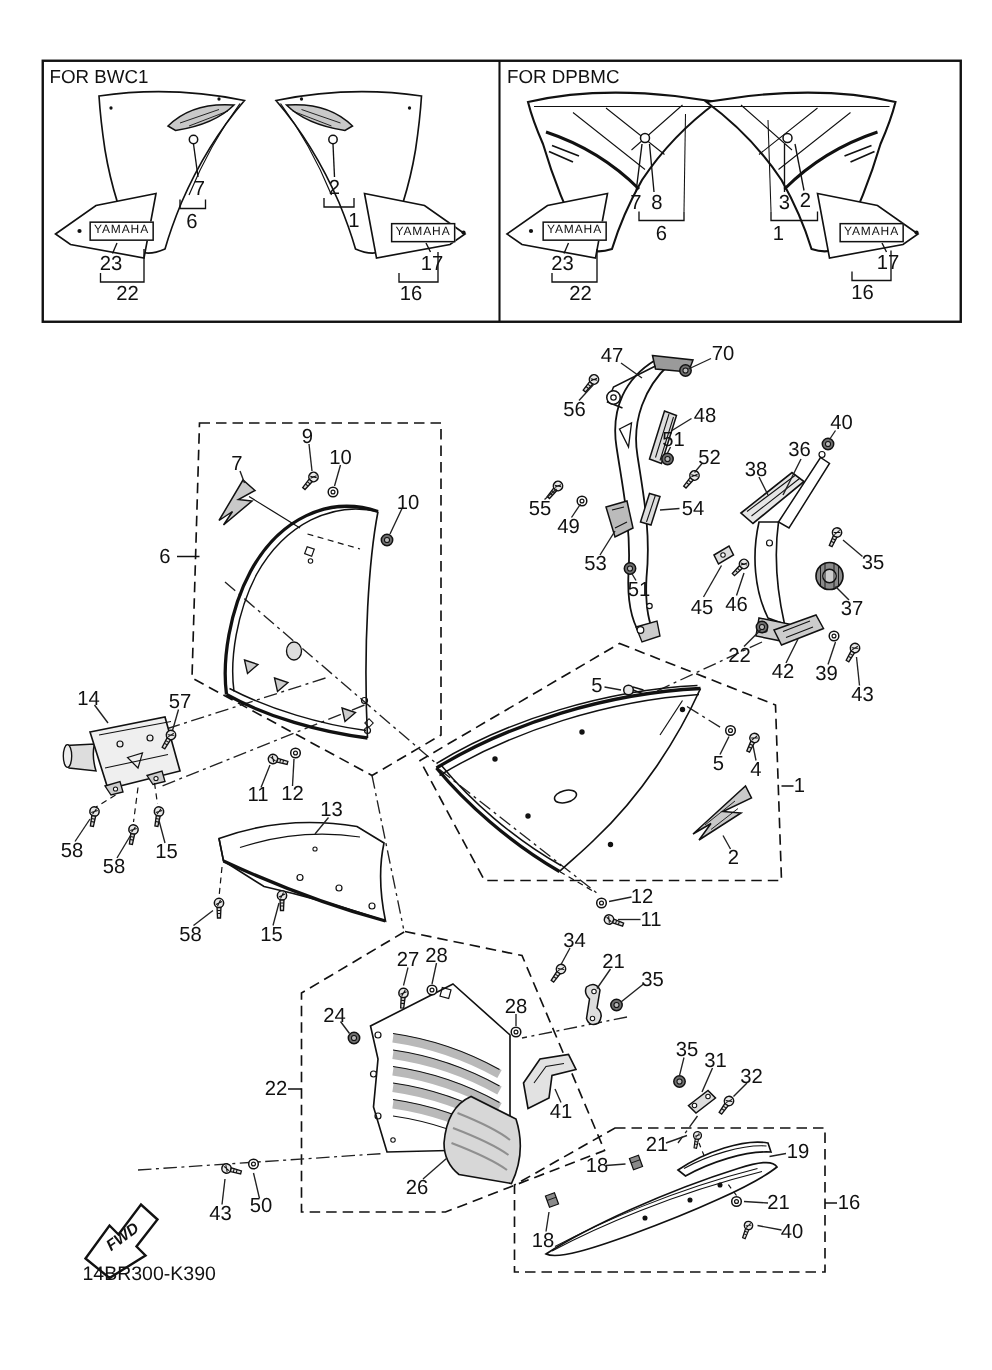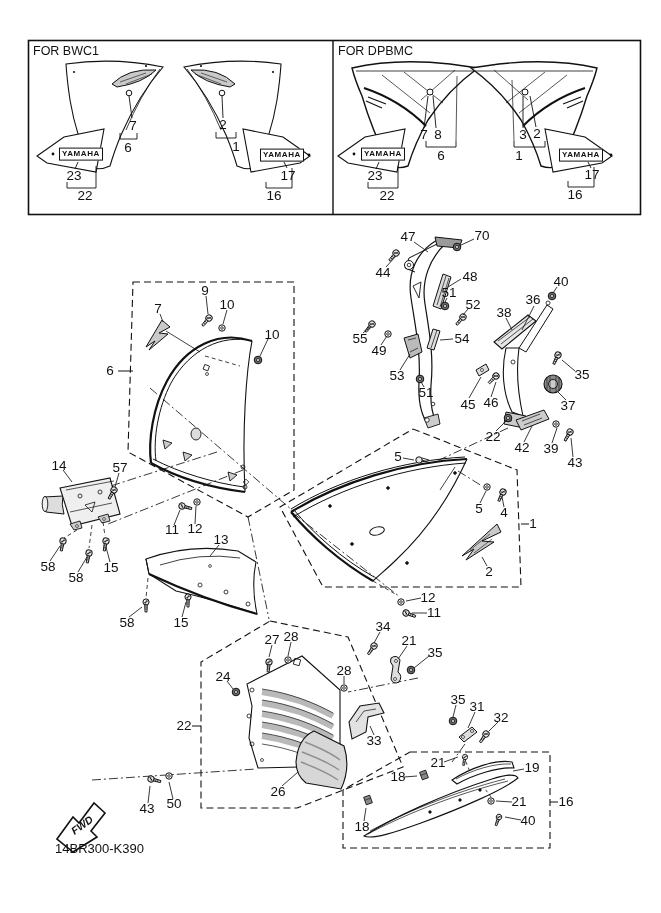--- a/index.html
+++ b/index.html
@@ -2,21 +2,21 @@
 <html><head>
 <meta charset="utf-8">
 <style>
   html,body{margin:0;padding:0;background:#fff;}
   .stage{position:relative;width:661px;height:913px;background:#fff;overflow:hidden;
          font-family:"Liberation Sans",sans-serif;}
   svg{position:absolute;left:0;top:0;}
   .lab{position:absolute;transform:translate(-50%,-50%);font-size:13.5px;color:#111;
        white-space:nowrap;line-height:1;}
   .boxtitle{position:absolute;font-size:12.5px;color:#111;white-space:nowrap;line-height:1;}
-  .logo{position:absolute;transform:translate(-50%,-50%);font-size:8px;font-weight:bold;
+  .logo{position:absolute;transform:translate(-50%,-50%);font-size:8px;font-weight:normal;
         letter-spacing:.6px;color:#111;border:1.3px solid #111;background:#fff;
         padding:0 2px;line-height:1.35;}
   .code{position:absolute;font-size:13px;color:#111;line-height:1;}
   .fwd{position:absolute;transform:translate(-50%,-50%) rotate(-36deg);
        font-size:10.5px;font-weight:bold;font-style:italic;color:#111;line-height:1;}
 </style>
 </head>
 <body>
 
 <div class="stage">
@@ -434,21 +434,21 @@
 <span class="lab" style="left:523px;top:135px">3</span>
 <span class="lab" style="left:537px;top:134px">2</span>
 <span class="lab" style="left:519px;top:156px">1</span>
 <span class="lab" style="left:375px;top:176px">23</span>
 <span class="lab" style="left:387px;top:196px">22</span>
 <span class="lab" style="left:592px;top:175px">17</span>
 <span class="lab" style="left:575px;top:195px">16</span>
 
 <span class="lab" style="left:408px;top:237px">47</span>
 <span class="lab" style="left:482px;top:236px">70</span>
-<span class="lab" style="left:383px;top:273px">44</span>
+<span class="lab" style="left:383px;top:273px">56</span>
 <span class="lab" style="left:470px;top:277px">48</span>
 <span class="lab" style="left:449px;top:293px">51</span>
 <span class="lab" style="left:473px;top:305px">52</span>
 <span class="lab" style="left:360px;top:339px">55</span>
 <span class="lab" style="left:379px;top:351px">49</span>
 <span class="lab" style="left:462px;top:339px">54</span>
 <span class="lab" style="left:397px;top:376px">53</span>
 <span class="lab" style="left:426px;top:393px">51</span>
 <span class="lab" style="left:561px;top:282px">40</span>
 <span class="lab" style="left:533px;top:300px">36</span>
@@ -481,21 +481,21 @@
 <span class="lab" style="left:504px;top:513px">4</span>
 <span class="lab" style="left:533px;top:524px">1</span>
 <span class="lab" style="left:489px;top:572px">2</span>
 <span class="lab" style="left:428px;top:598px">12</span>
 <span class="lab" style="left:434px;top:613px">11</span>
 <span class="lab" style="left:272px;top:640px">27</span>
 <span class="lab" style="left:291px;top:637px">28</span>
 <span class="lab" style="left:223px;top:677px">24</span>
 <span class="lab" style="left:184px;top:726px">22</span>
 <span class="lab" style="left:344px;top:671px">28</span>
-<span class="lab" style="left:374px;top:741px">33</span>
+<span class="lab" style="left:374px;top:741px">41</span>
 <span class="lab" style="left:278px;top:792px">26</span>
 <span class="lab" style="left:147px;top:809px">43</span>
 <span class="lab" style="left:174px;top:804px">50</span>
 <span class="lab" style="left:383px;top:627px">34</span>
 <span class="lab" style="left:409px;top:641px">21</span>
 <span class="lab" style="left:435px;top:653px">35</span>
 <span class="lab" style="left:458px;top:700px">35</span>
 <span class="lab" style="left:477px;top:707px">31</span>
 <span class="lab" style="left:501px;top:718px">32</span>
 <span class="lab" style="left:438px;top:763px">21</span>

